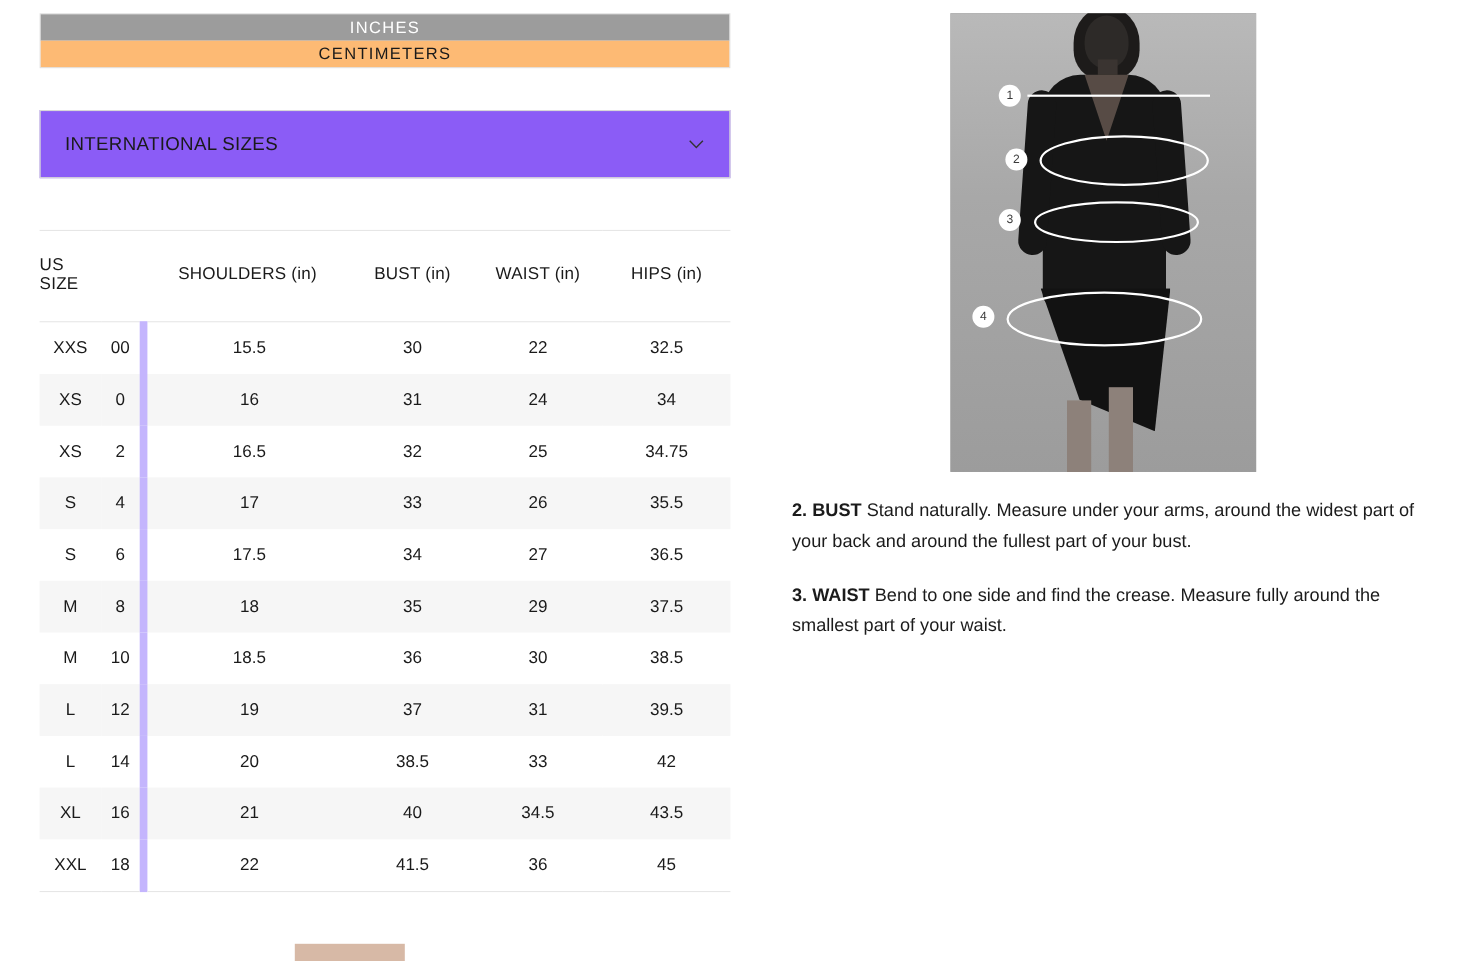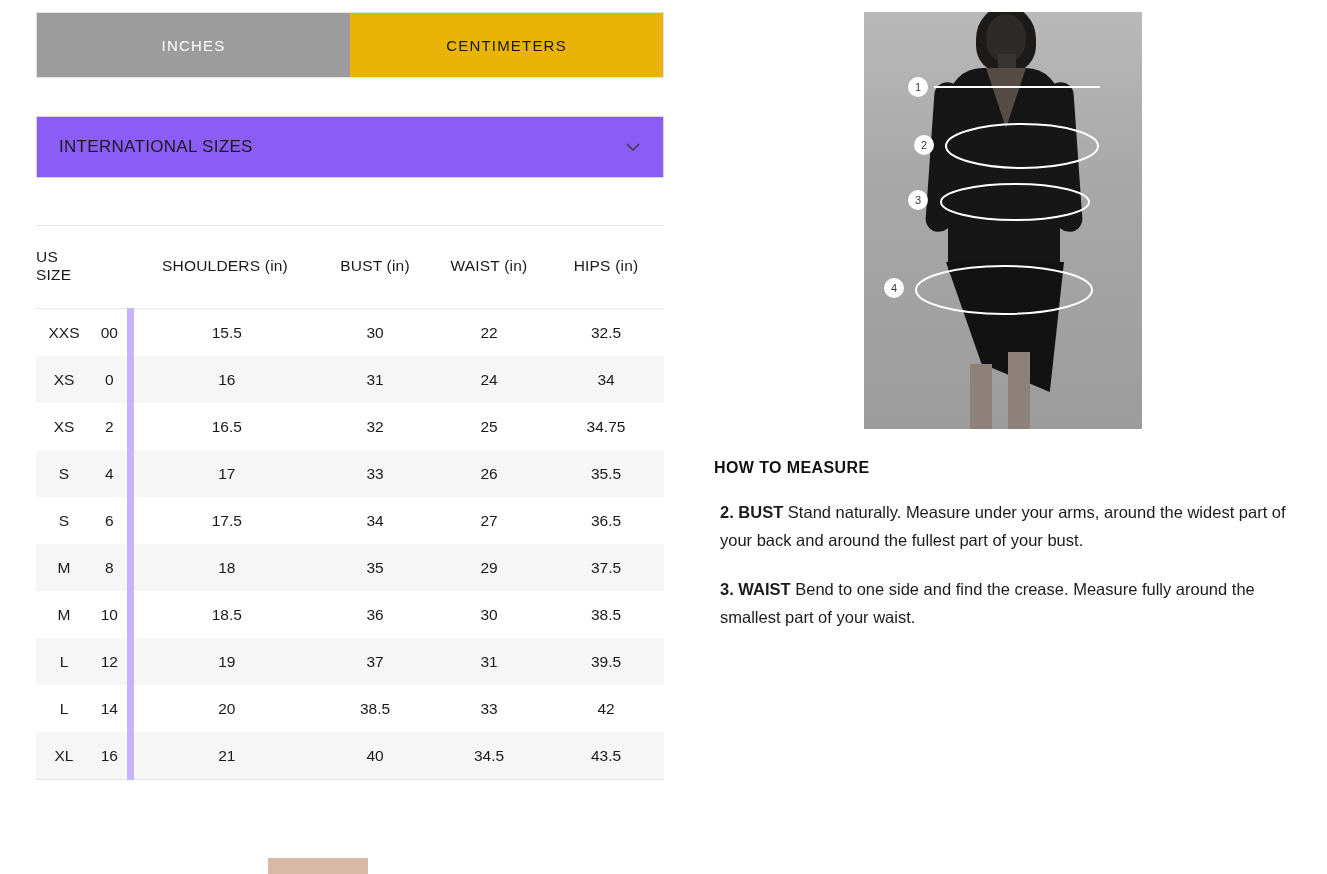--- a/index.html
+++ b/index.html
@@ -26,38 +26,39 @@
   .left-col {
     position: absolute;
     left: 36px;
     top: 12px;
     width: 628px;
   }
 
   .unit-tabs {
     display: flex;
     width: 628px;
-    height: 66px;
+    height: 50px;
     border: 1px solid #e2e2e2;
     box-sizing: border-box;
+    flex-direction: column;
   }
   .unit-tab {
     flex: 1;
     display: flex;
     align-items: center;
     justify-content: center;
     font-size: 15px;
     letter-spacing: 1.2px;
     color: #ffffff;
     background: #9c9c9c;
     cursor: pointer;
     user-select: none;
   }
   .unit-tab.inactive {
-    background: #eab308;
+    background: #fdba74;
     color: #1a1a1a;
   }
 
   .select-wrap {
     margin-top: 38px;
     width: 628px;
     height: 62px;
     border: 1px solid #d8d8d8;
     box-sizing: border-box;
     display: flex;
@@ -370,20 +371,28 @@
           <td class="col-hi">42</td>
         </tr>
         <tr class="alt">
           <td class="col-us">XL</td>
           <td class="col-num">16</td>
           <td class="col-sh">21</td>
           <td class="col-bu">40</td>
           <td class="col-wa">34.5</td>
           <td class="col-hi">43.5</td>
         </tr>
+        <tr>
+          <td class="col-us">XXL</td>
+          <td class="col-num">18</td>
+          <td class="col-sh">22</td>
+          <td class="col-bu">41.5</td>
+          <td class="col-wa">36</td>
+          <td class="col-hi">45</td>
+        </tr>
       </tbody>
     </table>
   </div>
 
   <div class="right-col">
 
     <div class="figure">
       <div class="fig-bg"></div>
       <div class="fig-hair"></div>
       <div class="fig-head"></div>
@@ -410,21 +419,20 @@
           <ellipse cx="79" cy="22" rx="74" ry="18" fill="none" stroke="#ffffff" stroke-width="2"></ellipse>
         </svg>
 
         <div class="callout-num" style="left:20px;top:266px;">4</div>
         <svg style="position:absolute;left:48px;top:250px;" width="184" height="56">
           <ellipse cx="92" cy="28" rx="88" ry="24" fill="none" stroke="#ffffff" stroke-width="2"></ellipse>
         </svg>
       </div>
     </div>
 
-    <div class="howto-title">HOW TO MEASURE</div>
 
 
     <div class="howto-item">
       <b>2.</b>
       <b>BUST</b><span>  Stand naturally. Measure under your arms, around the widest part of your back and around the fullest part of your bust.</span>
     </div>
 
     <div class="howto-item">
       <b>3.</b>
       <b>WAIST</b><span> Bend to one side and find the crease. Measure fully around the smallest part of your waist.</span>

